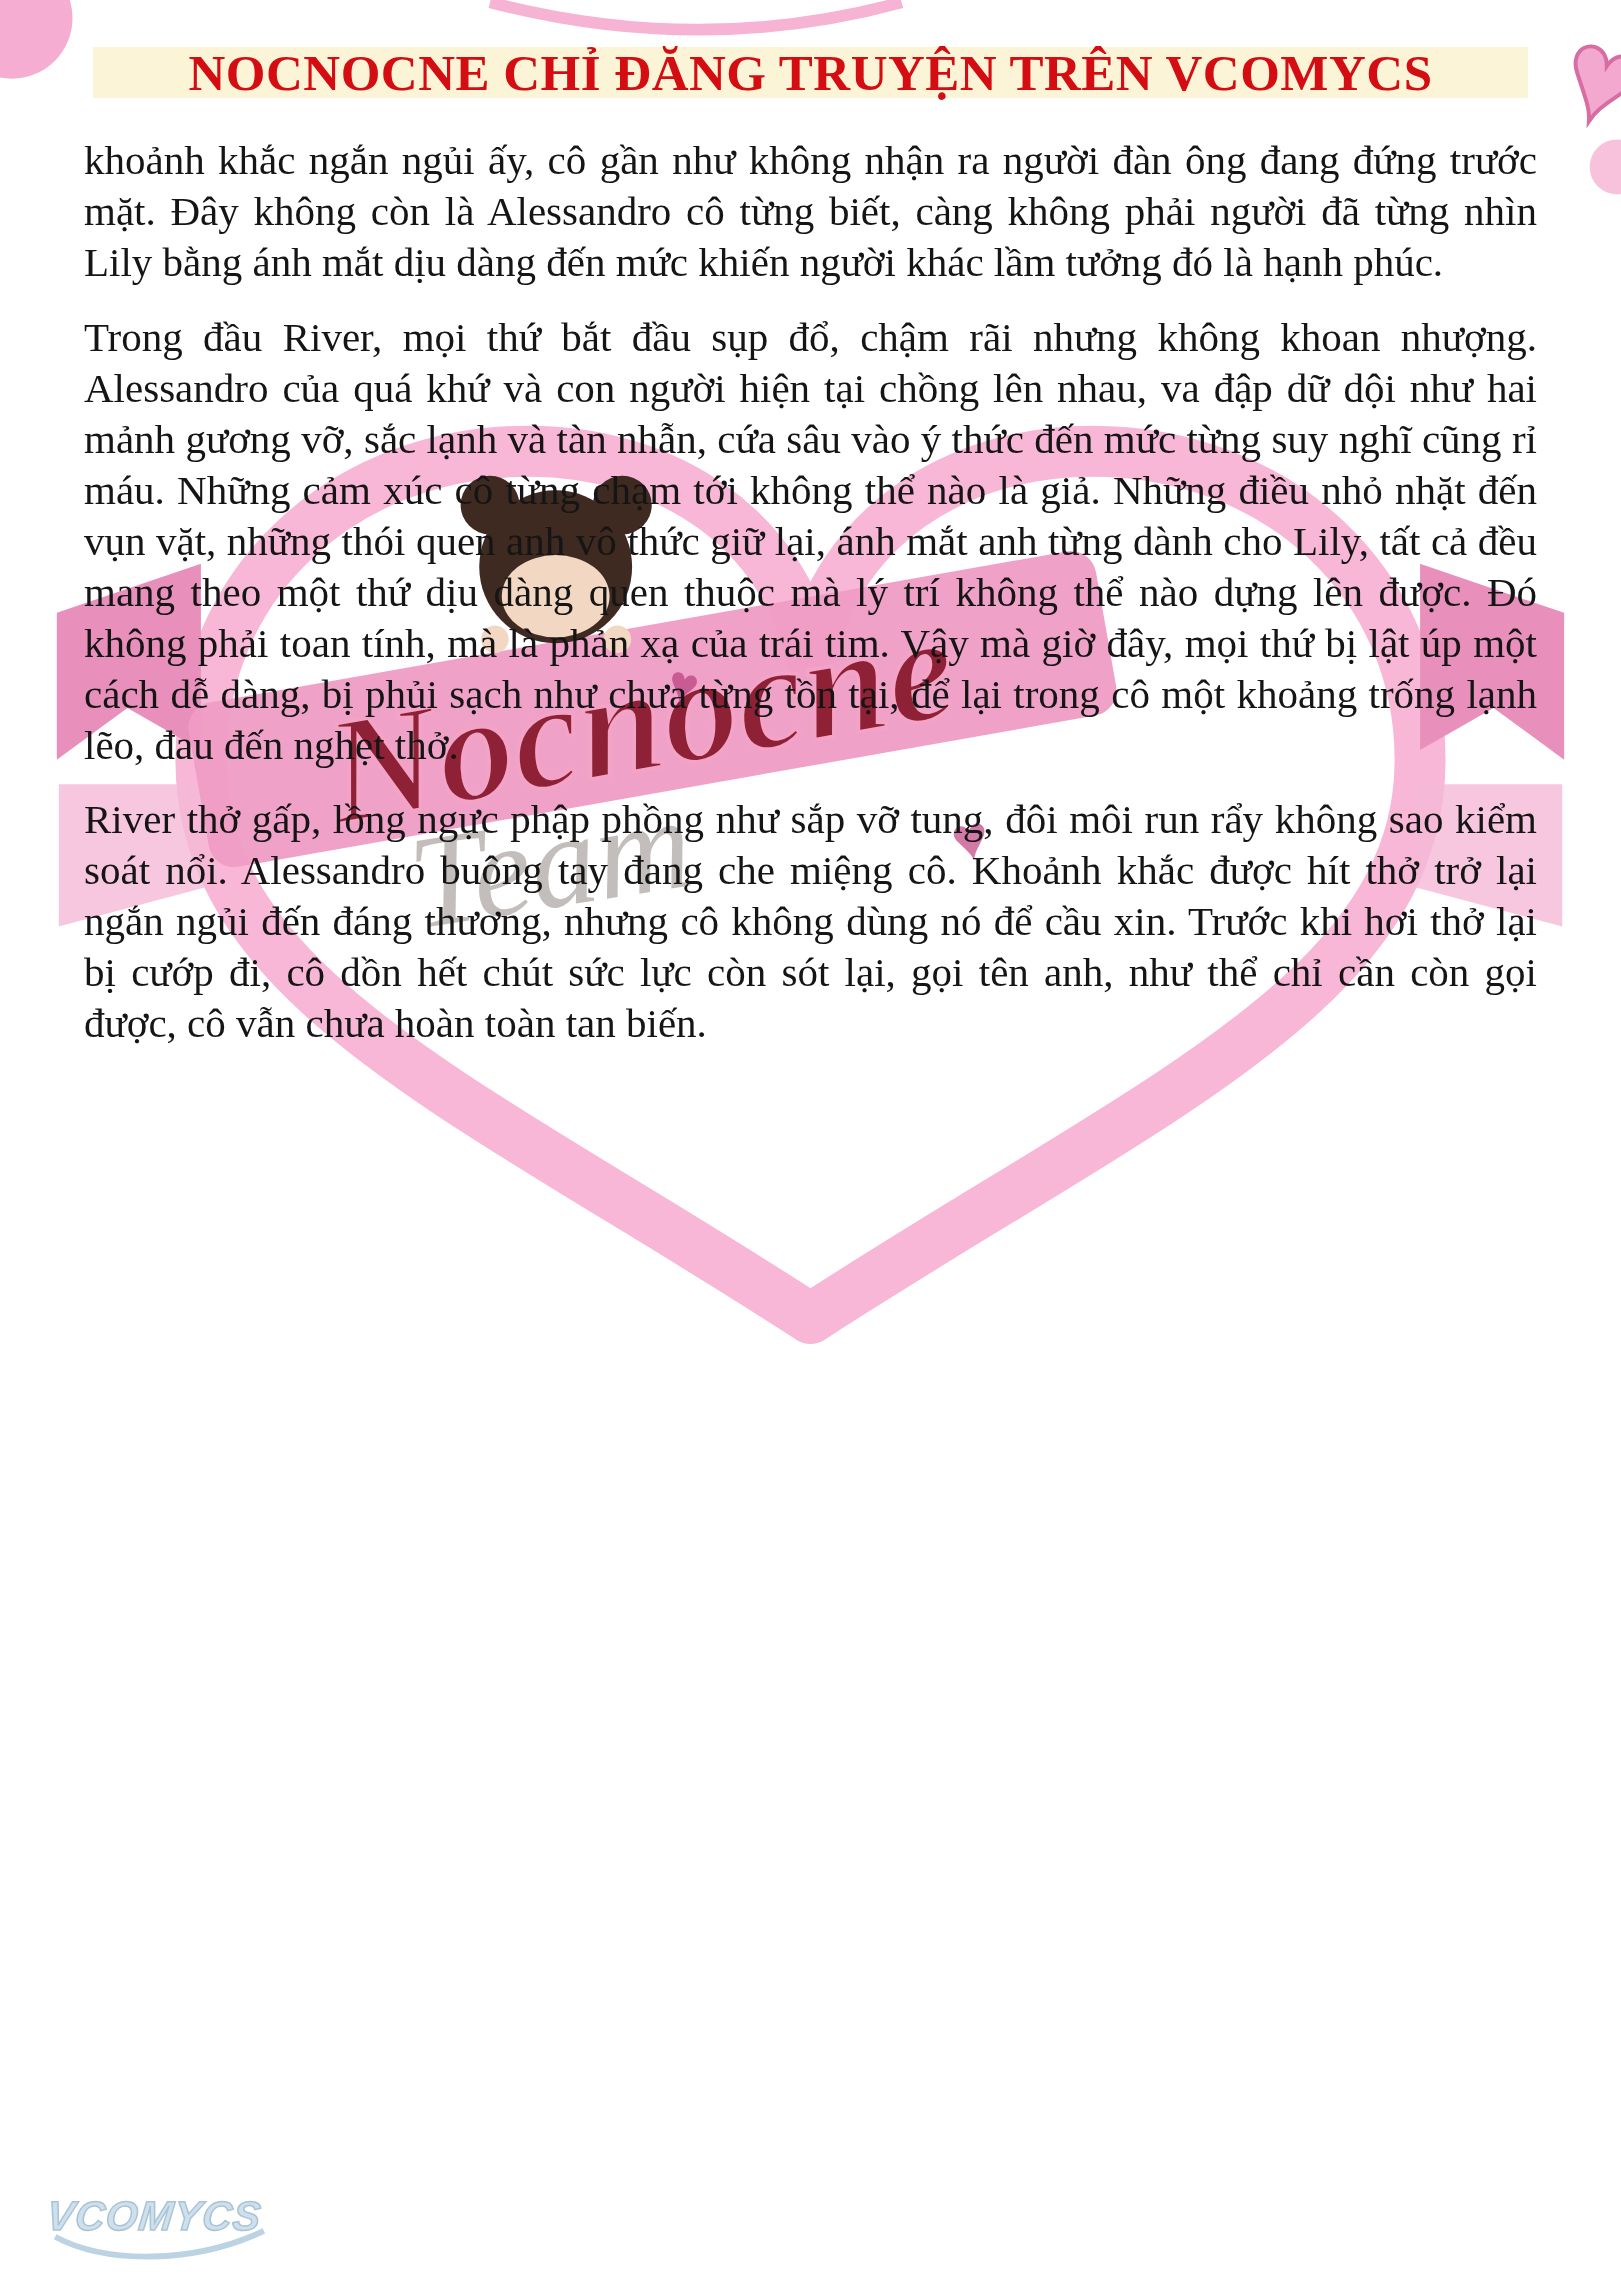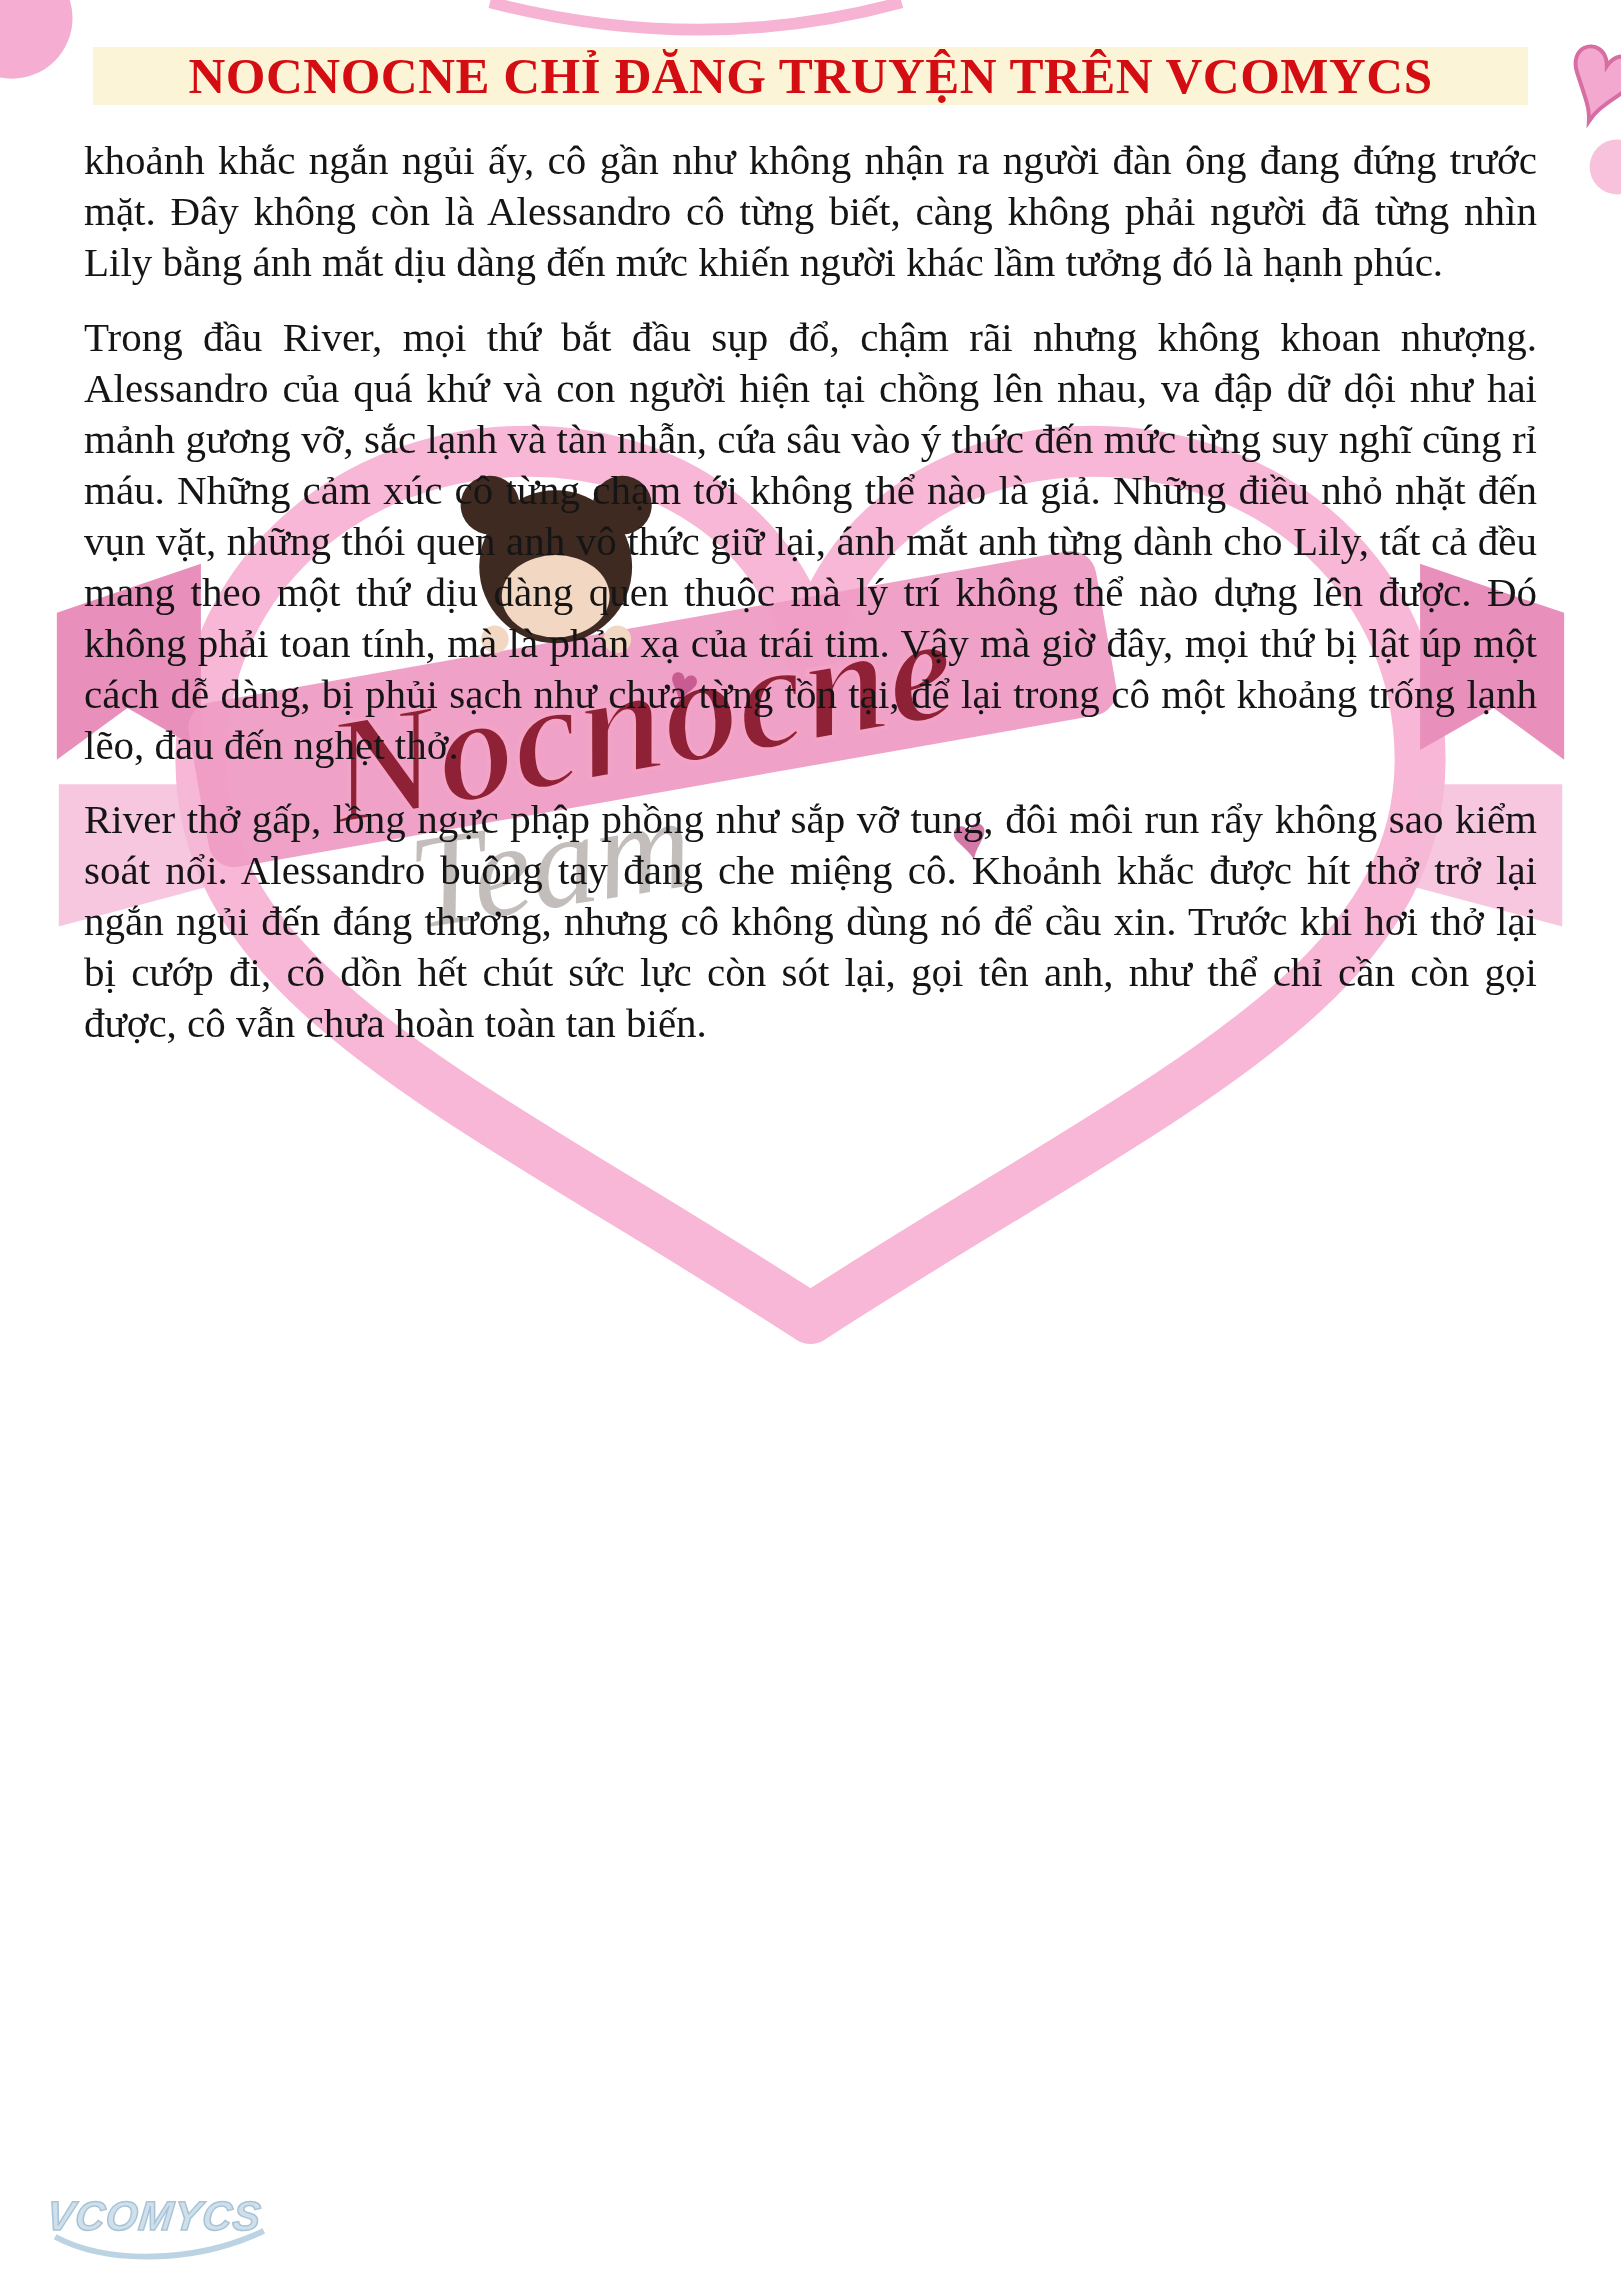--- a/index.html
+++ b/index.html
@@ -14,21 +14,21 @@
   
   .watermark{
     position:absolute;
     inset:0;
     z-index:0;
   }
   
   .header-banner{
     position:absolute;
     left:93px; right:93px; top:47px;
-    height:58px;
+    height:51px;
     background:#fcf4d6;
     display:flex;
     align-items:center;
     justify-content:center;
     z-index:2;
   }
   .header-banner .header-text{
     font-weight:bold;
     font-size:51px;
     color:#d40d12;

